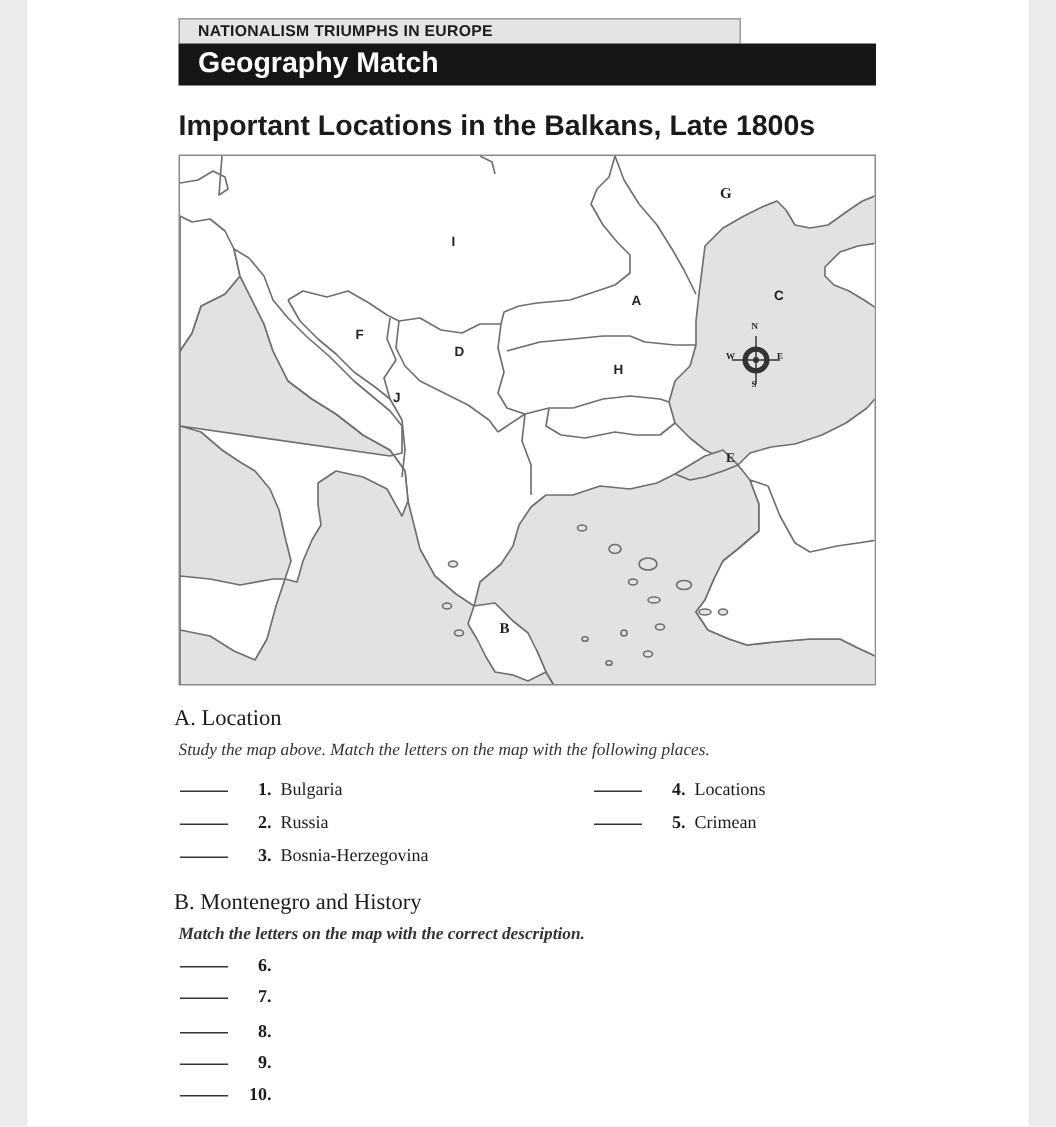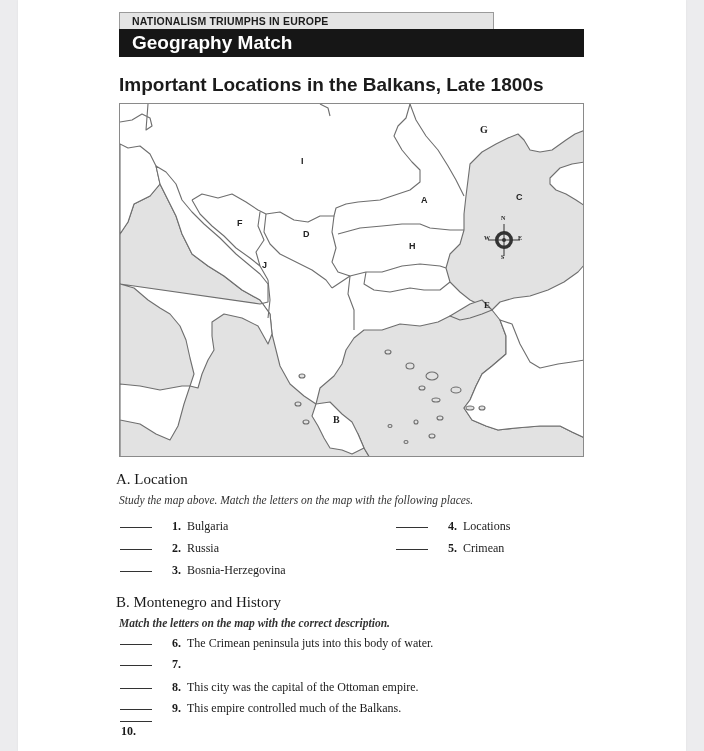--- a/index.html
+++ b/index.html
@@ -181,32 +181,29 @@
   <span class="qnum">5.</span>
   <span>Crimean</span>
 </div>
 
 <div class="section-head" style="top:594px;">B. Montenegro and History</div>
 <div class="instr" style="top:617px;font-weight:bold;">Match the letters on the map with the correct description.</div>
 
 <div class="q" style="left:120px;top:636px;">
   <span class="blank"></span>
   <span class="qnum">6.</span>
-  <span>The Crimean peninsula juts into this body of water.</span>
 </div>
 <div class="q" style="left:120px;top:657px;">
   <span class="blank"></span>
   <span class="qnum">7.</span>
 </div>
 <div class="q" style="left:120px;top:680px;">
   <span class="blank"></span>
   <span class="qnum">8.</span>
-  <span>This city was the capital of the Ottoman empire.</span>
 </div>
 <div class="q" style="left:120px;top:701px;">
   <span class="blank"></span>
   <span class="qnum">9.</span>
-  <span>This empire controlled much of the Balkans.</span>
-</div>
-<div class="q" style="left:120px;top:722px;flex-direction:column;">
+</div>
+<div class="q" style="left:120px;top:722px;">
   <span class="blank"></span>
   <span class="qnum">10.</span>
 </div>
 
 </body></html>

